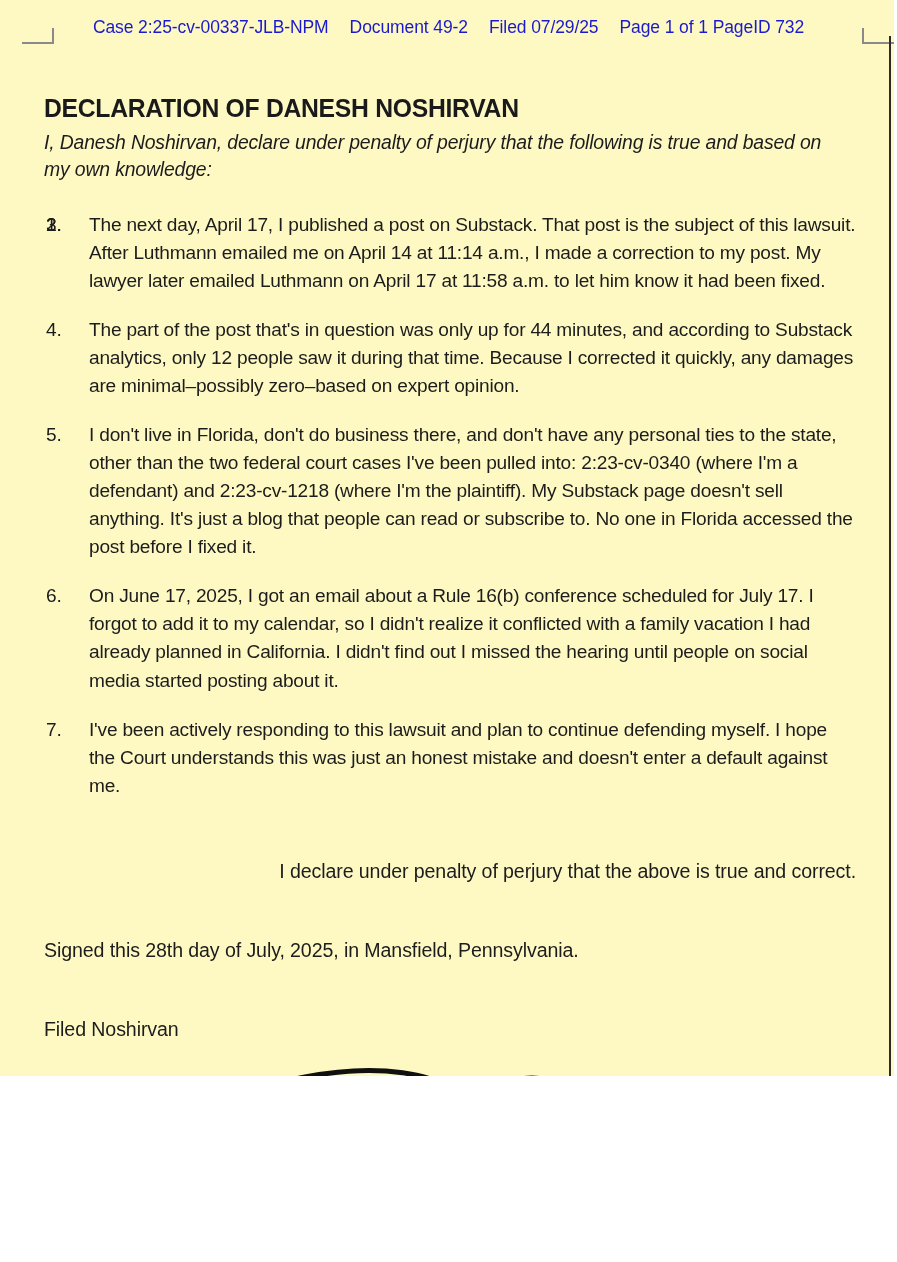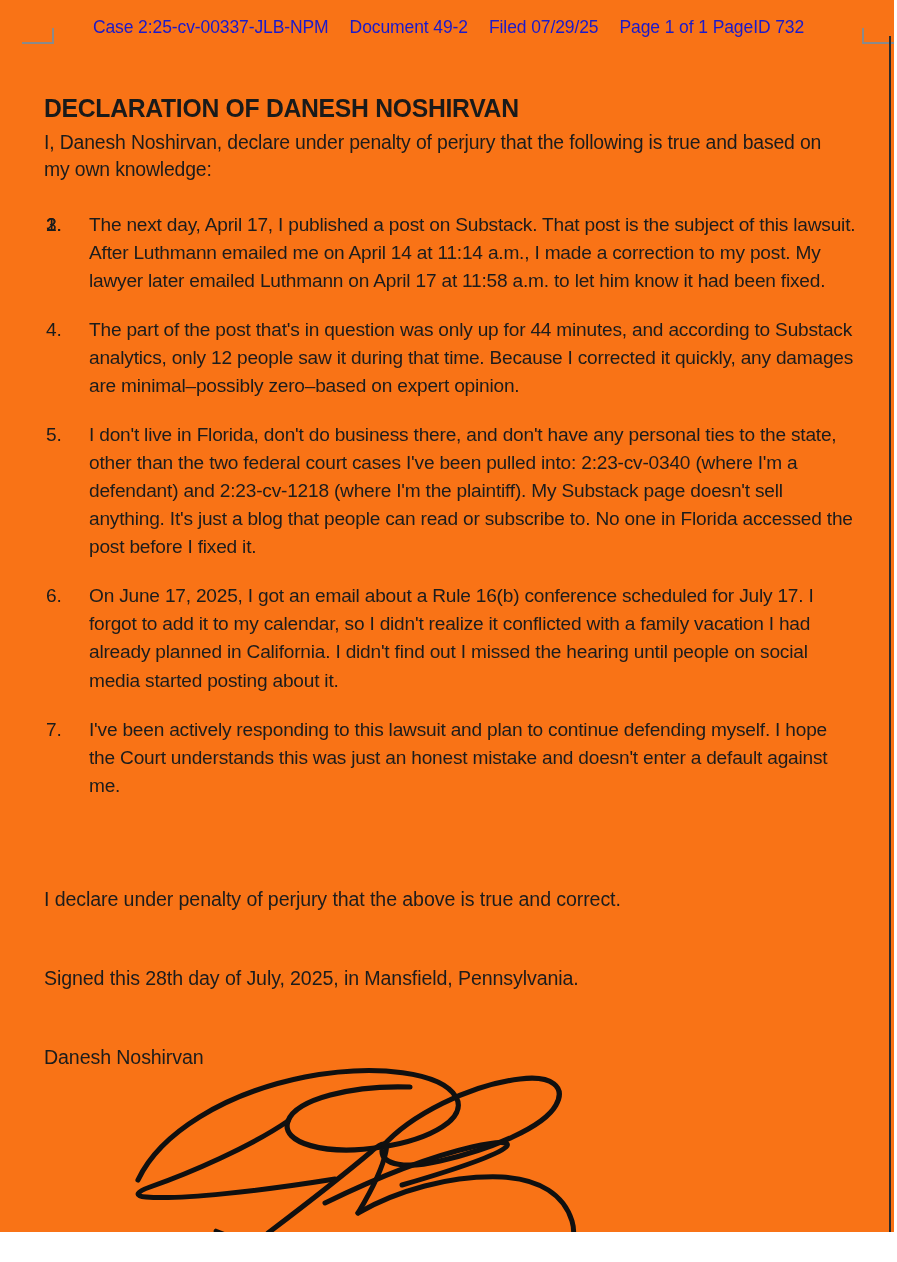--- a/index.html
+++ b/index.html
@@ -3,22 +3,22 @@
 <meta charset="utf-8">
 <style>
   html, body {
     margin: 0;
     padding: 0;
     background: #ffffff;
   }
   #page {
     position: relative;
     width: 897px;
-    height: 1232px;
-    background: #f97316;
+    height: 1076px;
+    background: #fef9c3;
     overflow: hidden;
     font-family: "Liberation Sans", sans-serif;
     -webkit-font-smoothing: antialiased;
   }
 
   
   #ecf-header {
     position: absolute;
     top: 17px;
     left: 0;
@@ -89,20 +89,21 @@
     transform-origin: left center;
   }
 
   #preamble {
     font-size: 19.4px;
     color: #1c1c1c;
     line-height: 1.42;
     margin: 4px 0 6px 0;
     width: 790px;
     letter-spacing: -0.15px;
+    font-style: italic;
   }
 
   ol#claims {
     list-style: none;
     margin: 0;
     padding: 0;
   }
   ol#claims li {
     position: relative;
     padding-left: 45px;
@@ -117,24 +118,25 @@
     left: 2px;
     top: 0;
     width: 30px;
     text-align: left;
     font-size: 19.1px;
     color: #1c1c1c;
   }
   ol#claims li:first-child { margin-bottom: 27px; }
 
   #closing {
-    margin-top: 88px;
+    margin-top: 60px;
     font-size: 19.6px;
     color: #1c1c1c;
     letter-spacing: -0.1px;
+    text-align: right;
   }
 
   #signed-line {
     margin-top: 56px;
     font-size: 19.6px;
     color: #1c1c1c;
     letter-spacing: -0.1px;
   }
 
   #signer-name {
@@ -201,21 +203,21 @@
       <li>
         <span class="num">7.</span>
         <span>I've been actively responding to this lawsuit and plan to continue defending myself. I hope the Court understands this was just an honest mistake and doesn't enter a default against me.</span>
       </li>
     </ol>
 
     <p id="closing">I declare under penalty of perjury that the above is true and correct.</p>
 
     <p id="signed-line">Signed this 28th day of July, 2025, in Mansfield, Pennsylvania.</p>
 
-    <p id="signer-name">Danesh Noshirvan</p>
+    <p id="signer-name">Filed Noshirvan</p>
   </div>
 
   <div id="signature">
     <svg width="470" height="195" viewBox="0 0 470 195" fill="none" xmlns="http://www.w3.org/2000/svg" aria-hidden="true">
       <g stroke="#101010" stroke-linecap="round" stroke-linejoin="round" fill="none">
 
         <path d="M18 125 C 40 78, 105 38, 185 22 C 258 8, 322 18, 336 42 C 348 63, 312 84, 262 92 C 205 101, 160 88, 168 66 C 176 44, 232 30, 290 32" stroke-width="5.2"></path>
 
         <path d="M262 92 C 290 60, 350 30, 400 24 C 432 20, 446 32, 436 50 C 424 72, 372 94, 320 106 C 286 114, 262 110, 262 96" stroke-width="5.2"></path>
 

